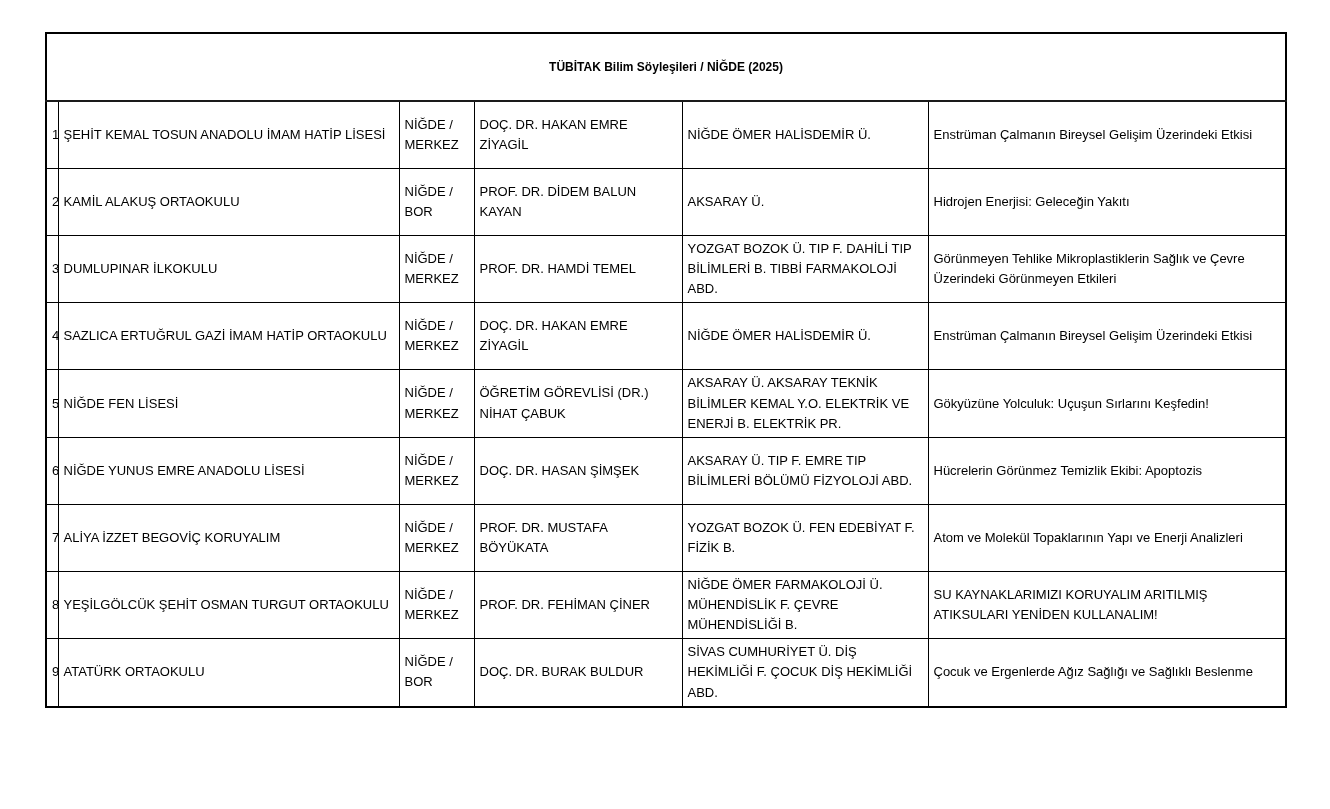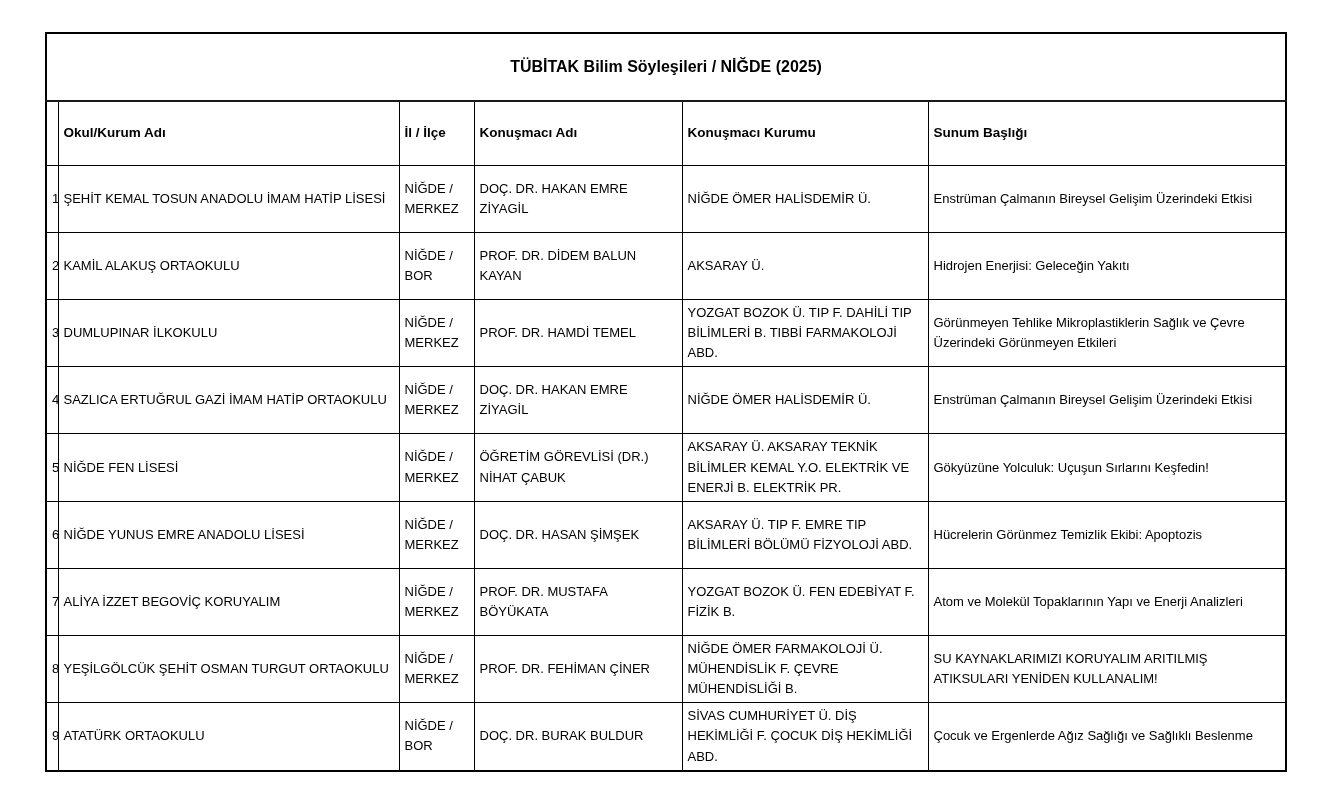--- a/index.html
+++ b/index.html
@@ -29,21 +29,21 @@
     font-size: 13px;
     line-height: 1.55;
     padding: 3px 5px;
     overflow: hidden;
     word-wrap: break-word;
   }
   tr.title-row td {
     border-bottom: 2px solid #1a1a1a;
     text-align: center;
     font-weight: bold;
-    font-size: 16px;
+    font-size: 12px;
     height: 60px;
   }
   tr.header-row td {
     font-weight: bold;
     font-size: 13.5px;
     height: 57px;
   }
   tr.data-row td {
     height: 60px;
   }
@@ -65,28 +65,20 @@
       <col style="width:12px">
       <col style="width:341px">
       <col style="width:75px">
       <col style="width:208px">
       <col style="width:246px">
       <col style="width:358px">
     </colgroup>
     <tbody>
       <tr class="title-row">
         <td colspan="6">TÜBİTAK Bilim Söyleşileri / NİĞDE (2025)</td>
-      </tr>
-      <tr class="header-row">
-        <td class="cell-no"></td>
-        <td>Okul/Kurum Adı</td>
-        <td>İl / İlçe</td>
-        <td>Konuşmacı Adı</td>
-        <td>Konuşmacı Kurumu</td>
-        <td>Sunum Başlığı</td>
       </tr>
     <tr class="data-row">
     <td class="cell-no">1</td>
     <td>ŞEHİT KEMAL TOSUN ANADOLU İMAM HATİP LİSESİ</td>
     <td>NİĞDE / MERKEZ</td>
     <td>DOÇ. DR. HAKAN EMRE ZİYAGİL</td>
     <td>NİĞDE ÖMER HALİSDEMİR Ü.</td>
     <td>Enstrüman Çalmanın Bireysel Gelişim Üzerindeki Etkisi</td>
   </tr>
         <tr class="data-row">

